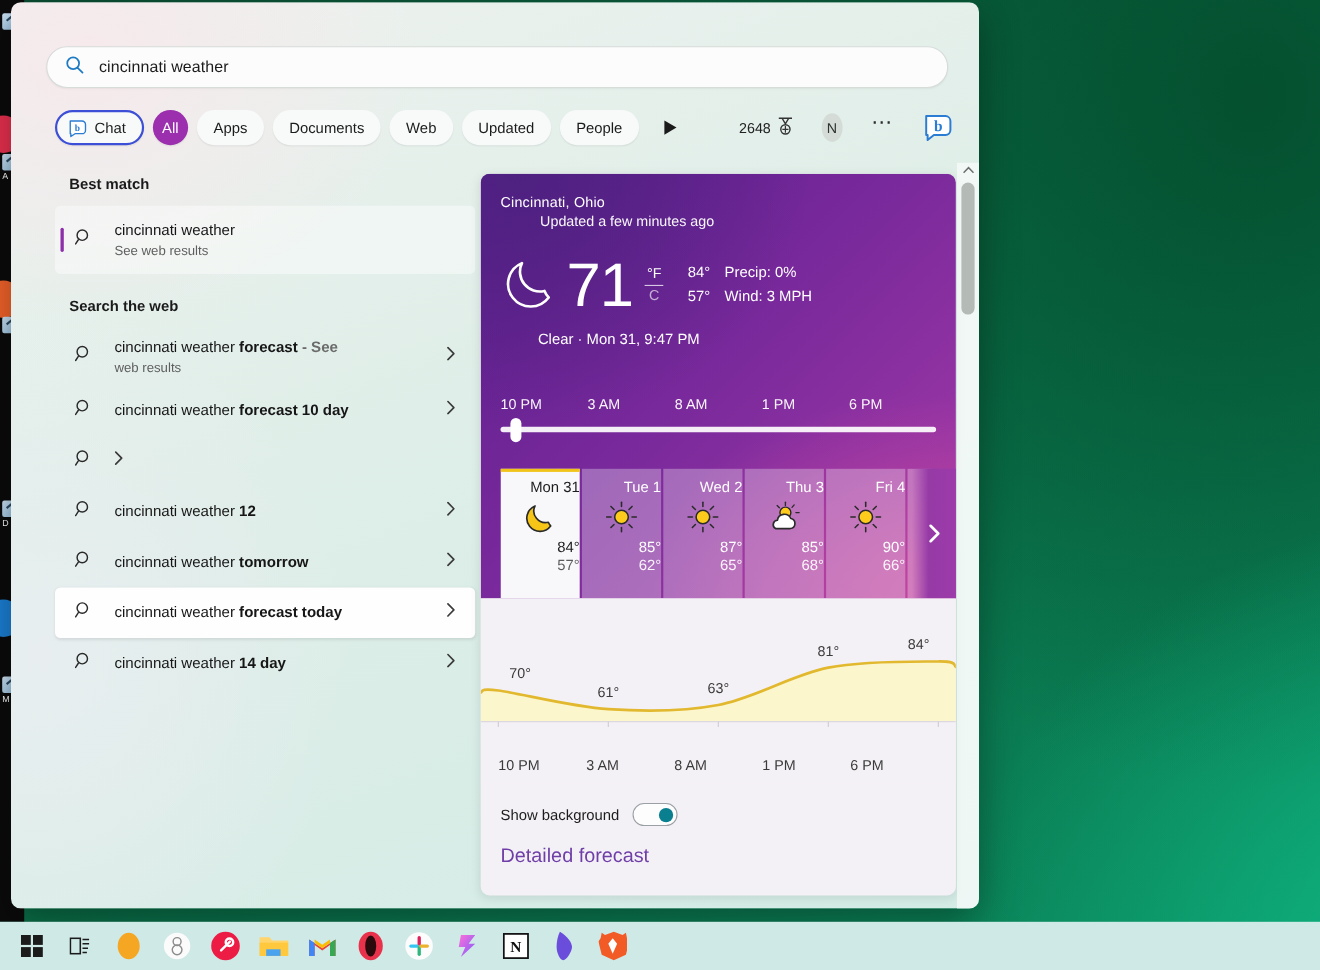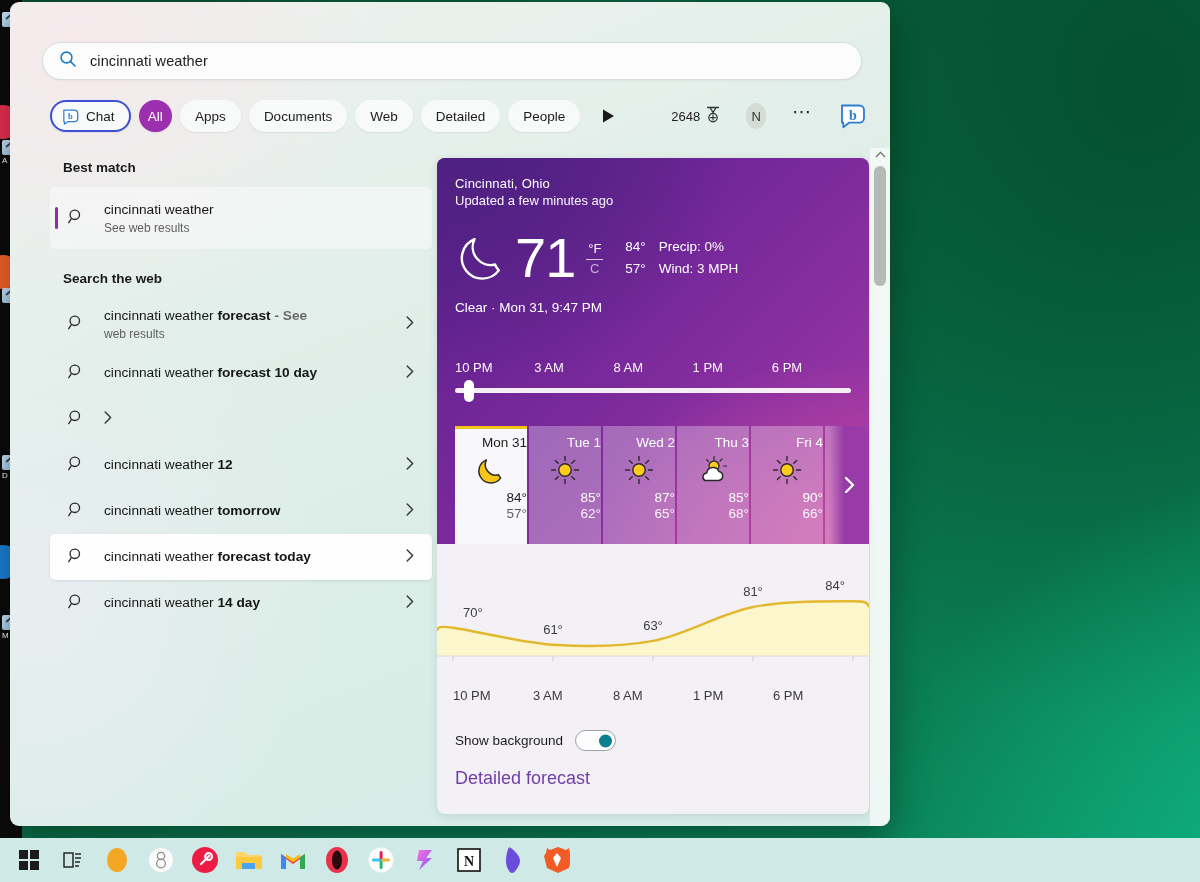--- a/index.html
+++ b/index.html
@@ -154,37 +154,37 @@
   #wx-hero {
     position: relative; height: 386px;
     background:
       radial-gradient(ellipse 420px 300px at 95% 100%, #c2469f 0%, rgba(194,70,159,0) 62%),
       radial-gradient(ellipse 380px 330px at 8% 0%, #4e2180 0%, rgba(78,33,128,0) 70%),
       linear-gradient(135deg, #5b1e8e 0%, #7b2a9c 50%, #a53aa8 100%);
     color: #fff;
     padding: 18px 18px 0 18px;
   }
   #wx-city { font-size: 13px; letter-spacing: .2px; }
-  #wx-updated { font-size: 13px; margin-top: 2px; opacity: .96; }
+  #wx-updated { font-size: 13px; margin-top: 2px; opacity: .96; margin-left: 36px; }
   #wx-main { display: flex; align-items: center; margin-top: 22px; }
   #wx-moon { margin-left: 2px; margin-right: 6px; }
   #wx-temp { font-size: 56px; font-weight: 300; line-height: 1; letter-spacing: -1px; }
   #wx-units {
     margin-left: 11px; margin-top: 2px;
     font-size: 13px; text-align: center; line-height: 1.15;
   }
   #wx-units .u-f { display: block; }
   #wx-units .u-line { display:block; width: 17px; height: 1px; background: rgba(255,255,255,.75); margin: 2px auto; }
   #wx-units .u-c { display: block; opacity: .62; }
   #wx-details {
     margin-left: 22px; font-size: 13.5px; line-height: 1.62;
     display: flex; gap: 13px;
   }
   #wx-details .col-hi { text-align: right; }
-  #wx-cond { font-size: 13.5px; margin-top: 14px; }
+  #wx-cond { font-size: 13.5px; margin-top: 14px; margin-left: 34px; }
 
   
   #wx-timeline { position: absolute; left: 18px; right: 18px; top: 202px; }
   #tl-labels {
     display: flex; font-size: 13px; color: rgba(255,255,255,.96);
   }
   #tl-labels span { flex: 1 1 0; }
   #tl-track {
     position: relative; margin-top: 13px;
     height: 5px; border-radius: 3px; background: rgba(255,255,255,.92);
@@ -340,21 +340,21 @@
       <div class="chip">
           <span>Apps</span>
         </div>
       <div class="chip">
           <span>Documents</span>
         </div>
       <div class="chip">
           <span>Web</span>
         </div>
       <div class="chip">
-          <span>Detailed</span>
+          <span>Updated</span>
         </div>
       <div class="chip">
           <span>People</span>
         </div>
 
       <div id="play-icon">
         <svg width="13" height="14" viewBox="0 0 13 14">
             <polygon points="1,0.5 12,7 1,13.5" fill="#1a1a1a"></polygon>
           </svg>
       </div>

